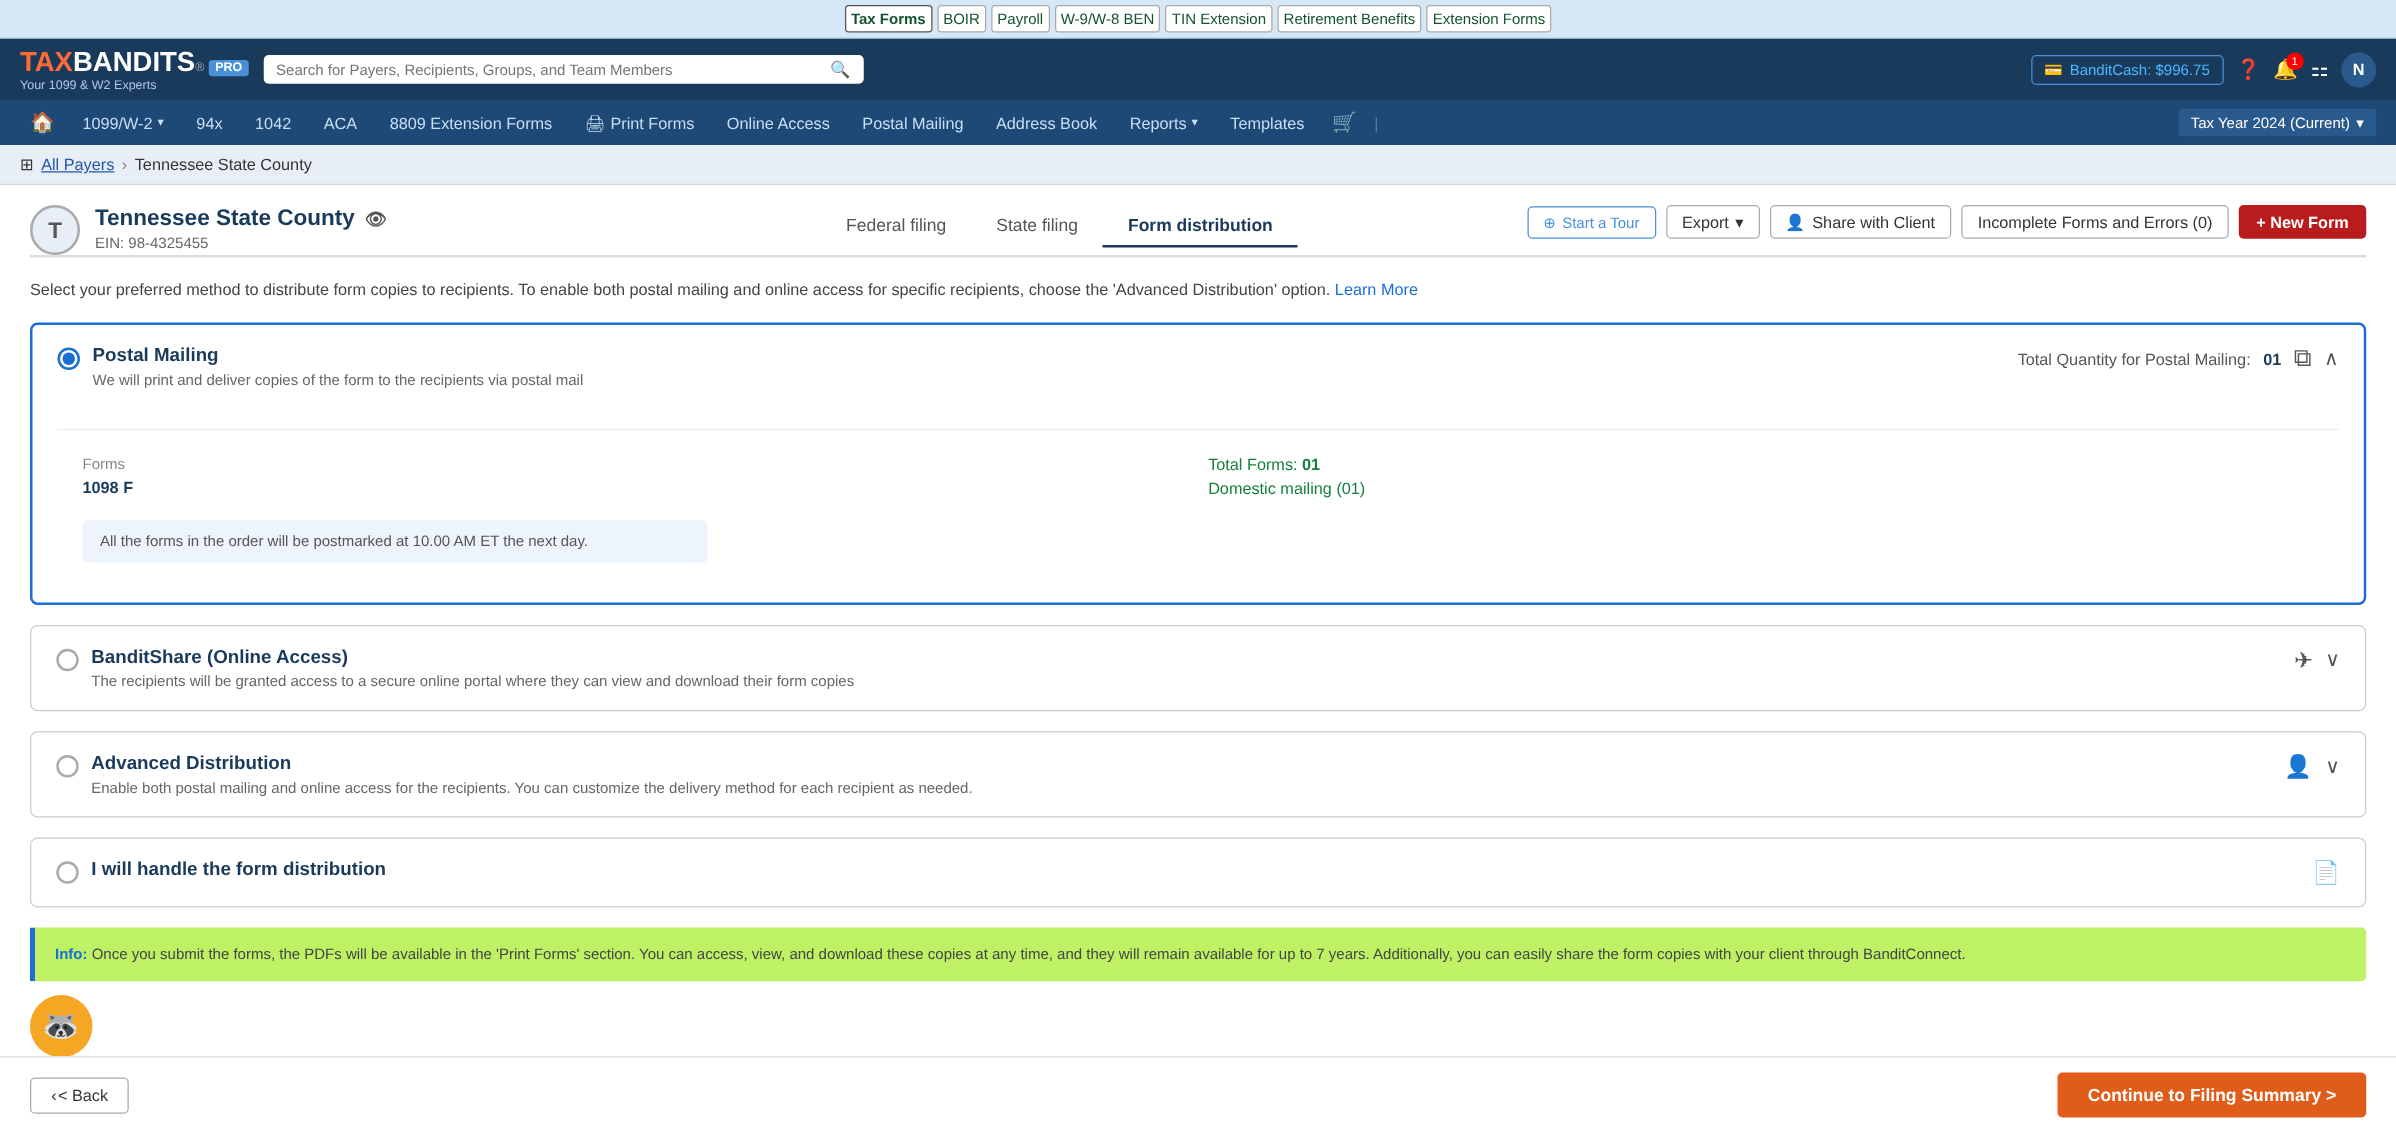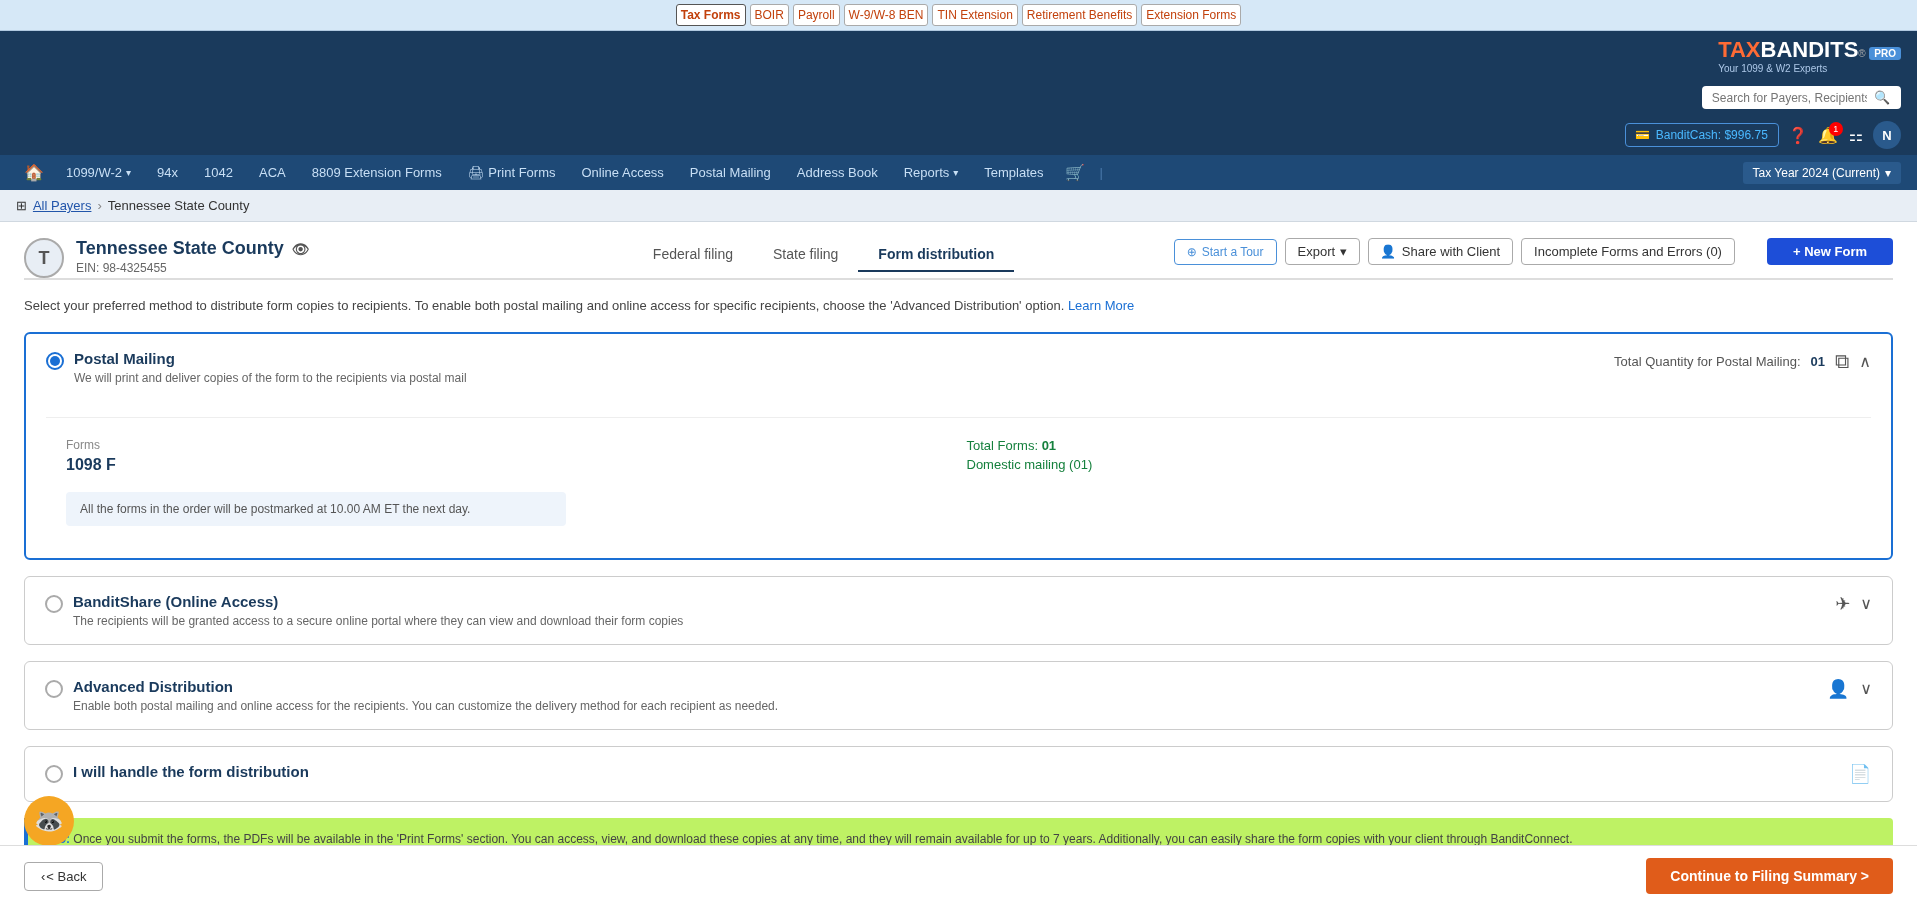--- a/index.html
+++ b/index.html
@@ -14,36 +14,35 @@
       padding: 4px 8px;
       border-bottom: 1px solid #b0c8e0;
     }
     .top-nav-item {
       padding: 3px 4px;
       border: 1px solid #aaa;
       border-radius: 3px;
       font-size: 12px;
       background: white;
       cursor: pointer;
-      color: #c2410c;
+      color: #14532d;
     }
     .top-nav-item.active {
       background: white;
       border-color: #555;
       font-weight: bold;
     }
 
     
     .header {
       background: #1a3a5c;
       display: flex;
-      align-items: flex-end;
+      align-items: center;
       padding: 6px 16px;
       gap: 12px;
-      flex-direction: column;
     }
     .logo-area {
       display: flex;
       align-items: center;
       gap: 6px;
       min-width: 180px;
     }
     .pro-badge {
       background: #4a90d9;
       color: white;
@@ -263,32 +262,31 @@
     .btn-incomplete {
       background: white;
       border: 1px solid #aaa;
       color: #333;
       padding: 5px 12px;
       border-radius: 4px;
       font-size: 13px;
       cursor: pointer;
     }
     .btn-new-form {
-      background: #1d4ed8;
+      background: #b91c1c;
       color: white;
-      padding: 6px 26px;
+      padding: 6px 14px;
       border-radius: 4px;
       font-size: 13px;
       cursor: pointer;
       border: none;
       display: flex;
       align-items: center;
       gap: 4px;
       font-weight: bold;
-      margin-left: 24px;
     }
     .tab {
       padding: 8px 20px;
       font-size: 14px;
       cursor: pointer;
       color: #555;
       border-bottom: 2px solid transparent;
       margin-bottom: -2px;
     }
     .tab.active {
@@ -378,21 +376,21 @@
       width: 100%;
       margin-top: 12px;
     }
     .form-table-row {
       display: grid;
       grid-template-columns: 1fr 1fr;
       gap: 16px;
       padding: 8px 0;
     }
     .form-label { color: #888; font-size: 12px; margin-bottom: 4px; }
-    .form-value { font-size: 16px; font-weight: bold; color: #1a3a5c; }
+    .form-value { font-size: 13px; font-weight: bold; color: #1a3a5c; }
     .form-value-regular { font-size: 13px; color: #15803d; }
     .postmark-note {
       background: #eef4fb;
       border-radius: 4px;
       padding: 10px 14px;
       font-size: 12px;
       color: #555;
       margin-top: 10px;
       max-width: 500px;
     }

